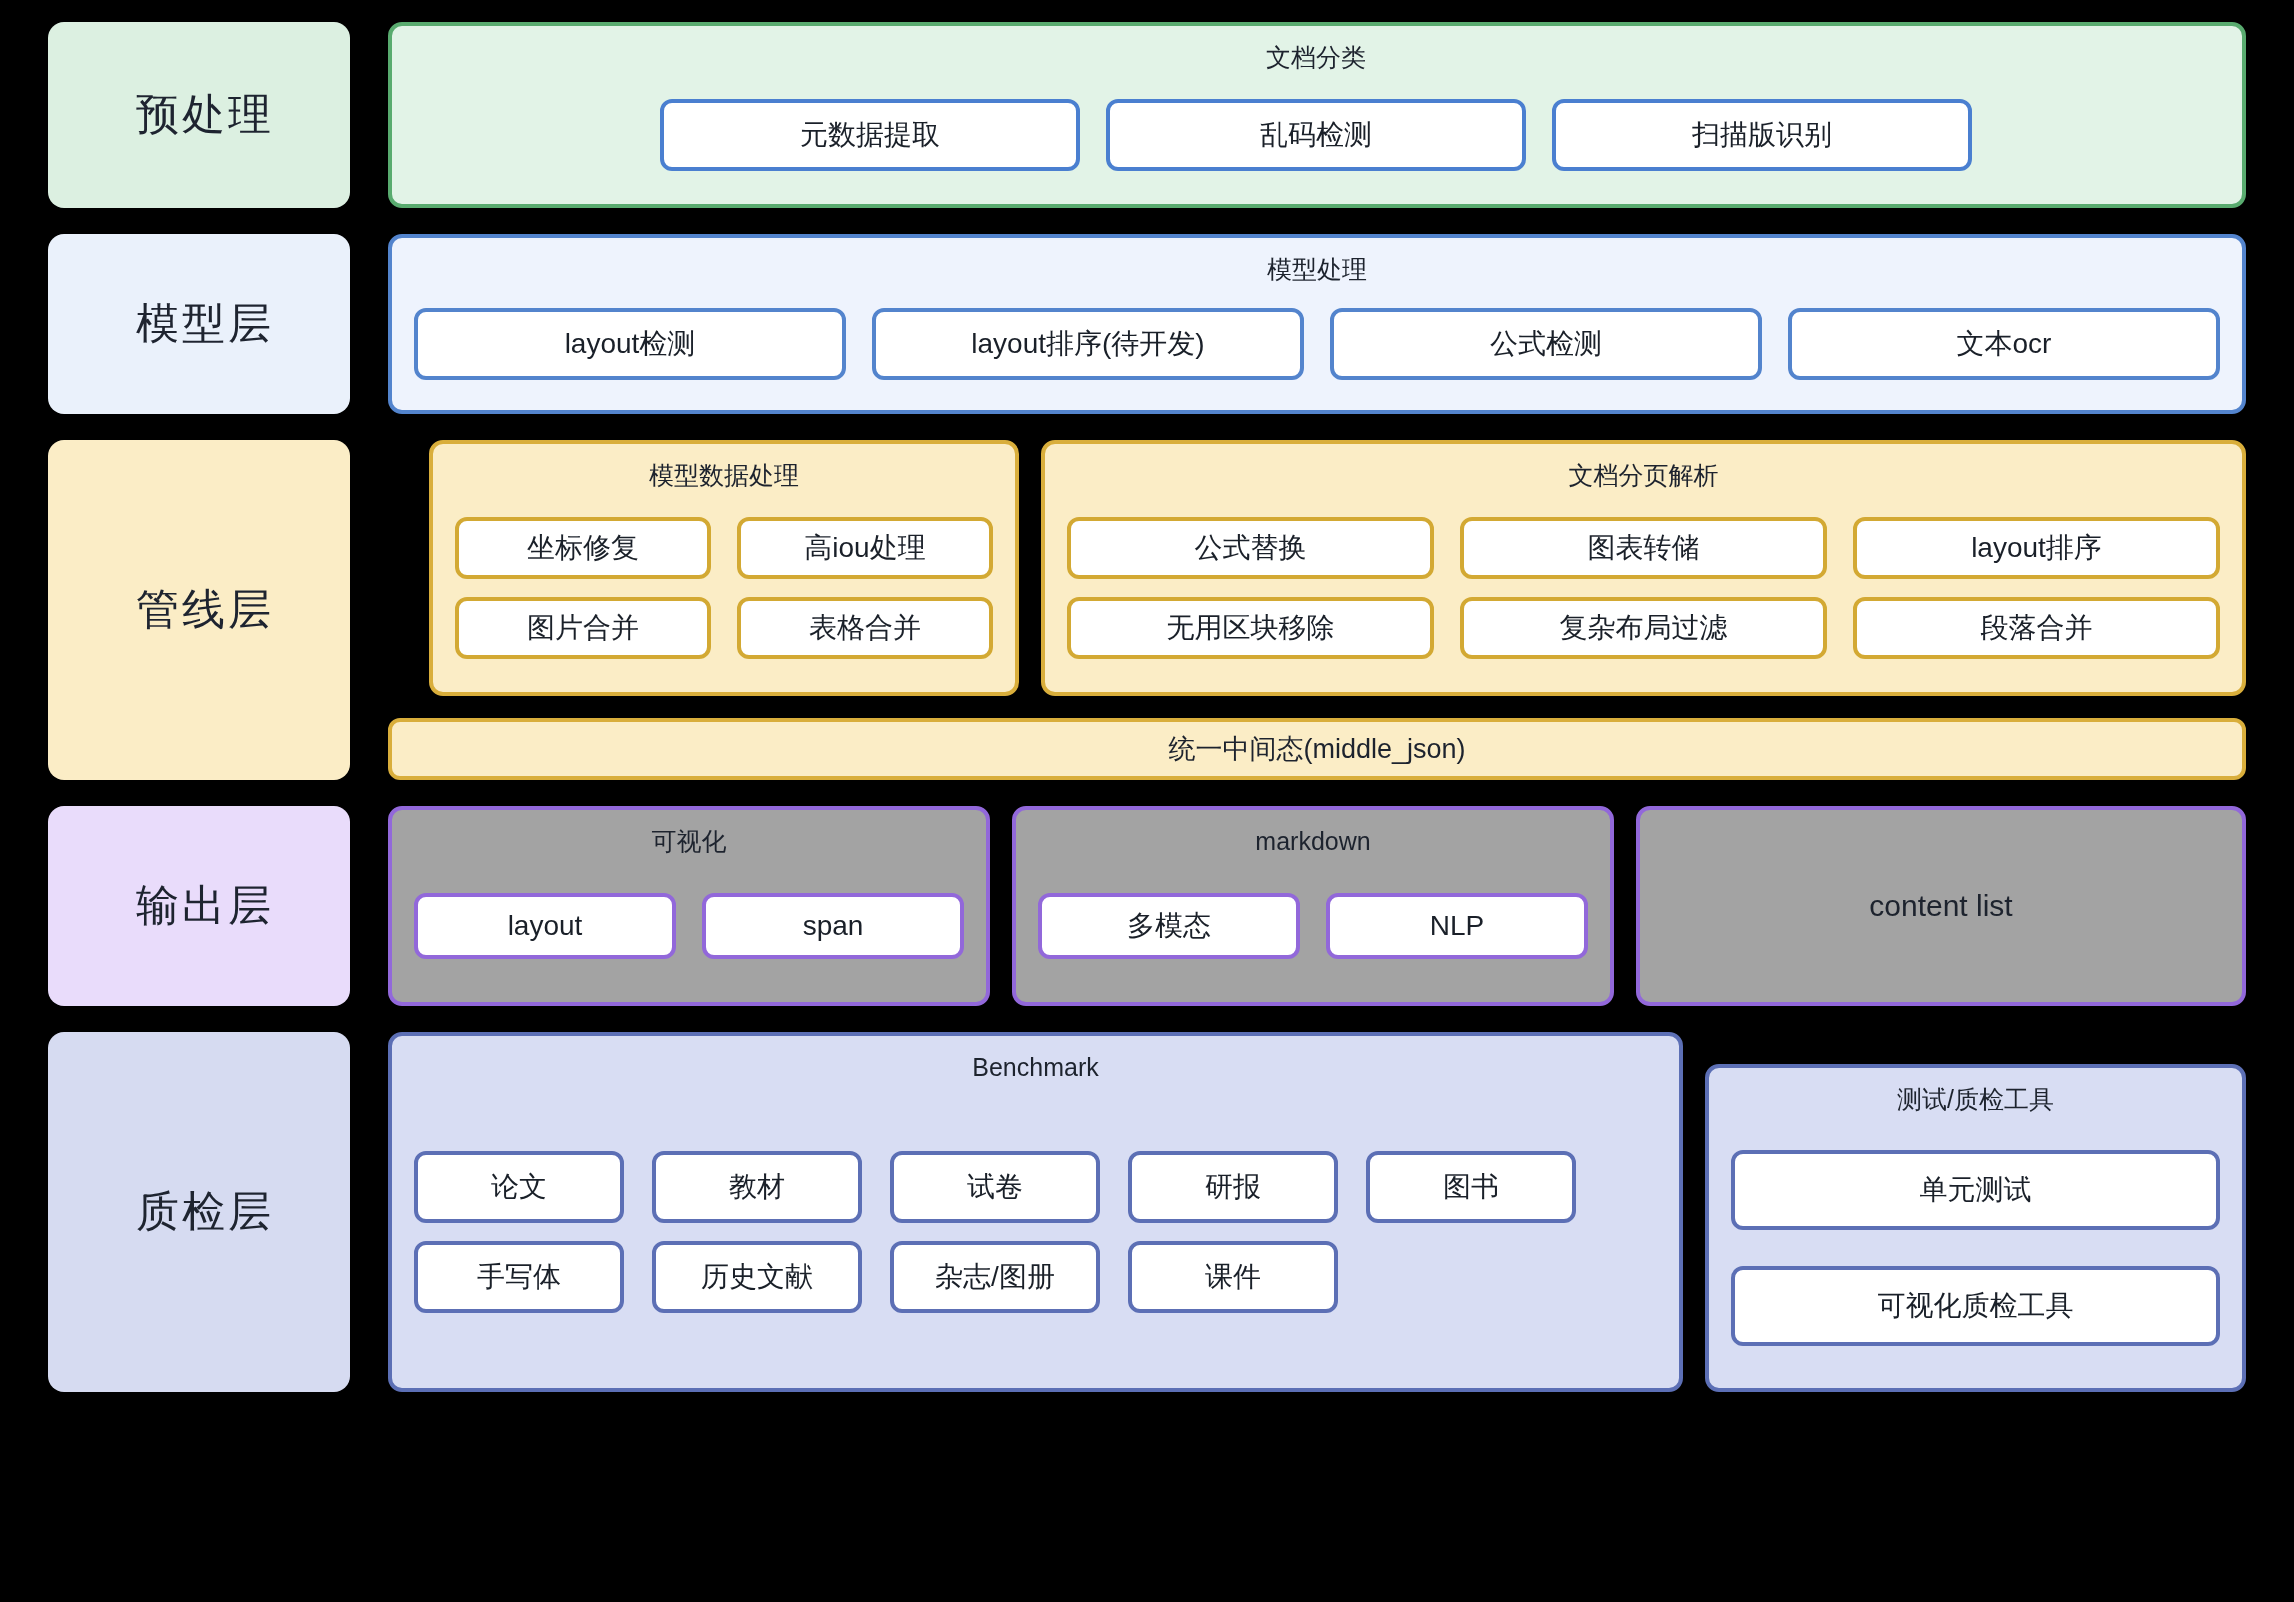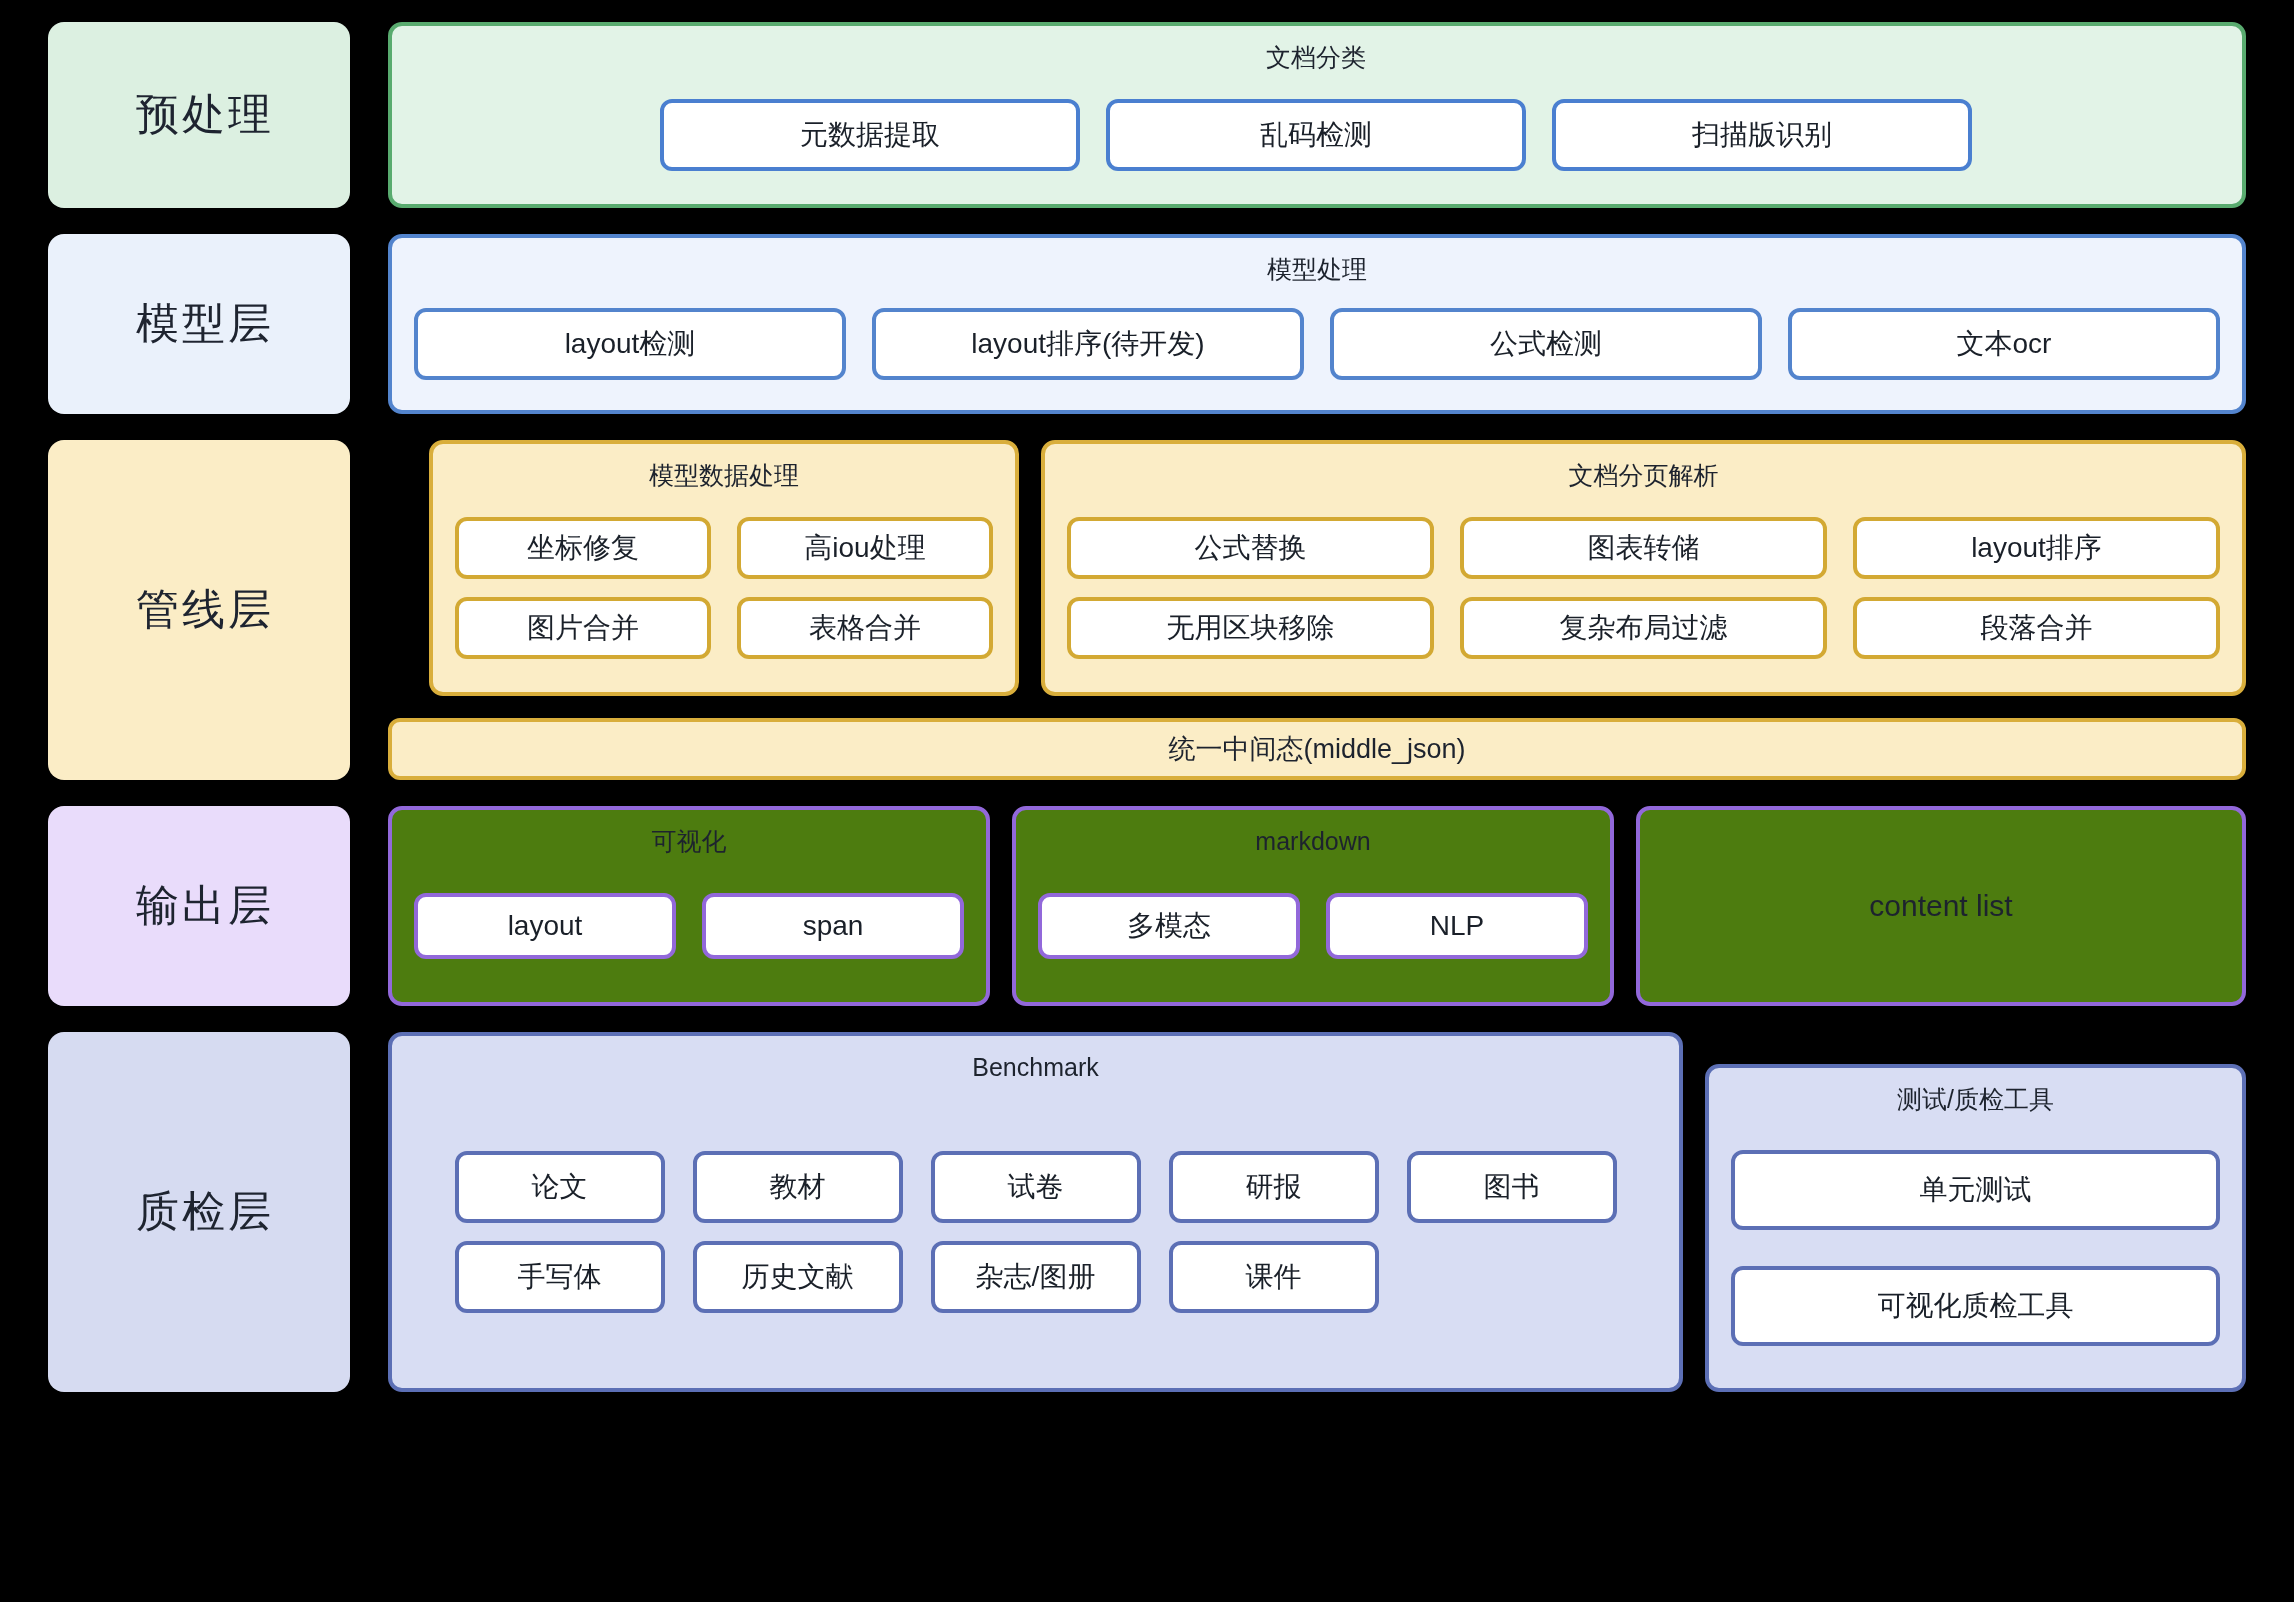--- a/index.html
+++ b/index.html
@@ -119,21 +119,21 @@
   .pal-blue .group { background: #eef3fd; border-color: #5384cd; }
   .pal-blue .node  { border-color: #5384cd; }
 
   
   .pal-amber .layer-label { background: #fbedc6; }
   .pal-amber .group { background: #fbedc6; border-color: #d9ae3b; }
   .pal-amber .node  { border-color: #d3a933; }
 
   
   .pal-violet .layer-label { background: #e9dcfb; }
-  .pal-violet .group { background: #4d7c0f; border-color: #9268da; }
+  .pal-violet .group { background: #a3a3a3; border-color: #9268da; }
   .pal-violet .node  { border-color: #9268da; }
 
   
   .pal-peri .layer-label { background: #d6dbf1; }
   .pal-peri .group { background: #d8ddf3; border-color: #5c6fb5; }
   .pal-peri .node  { border-color: #5c6fb5; }
 
   
   #row-pre   { height: 186px; }
   #row-pre .group { justify-content: flex-start; padding-left: 20px; }
@@ -167,21 +167,21 @@
     flex: 1 1 auto;
     align-items: center;
     justify-content: center;
     padding: 16px;
   }
   #row-output .g-visual .node,
   #row-output .g-markdown .node { flex: 1 1 0; min-height: 66px; }
   .contentlist-text { font-size: 30px; color: #1d232e; }
 
   #row-qa { height: 360px; }
-  #row-qa .g-benchmark { flex: 0 0 1295px; align-items: center; }
+  #row-qa .g-benchmark { flex: 0 0 1295px; }
   #row-qa .g-tools { flex: 1 1 auto; margin-top: 32px; }
   #row-qa .g-benchmark .node { flex: 0 0 210px; min-height: 72px; }
   #row-qa .g-benchmark .group-line { justify-content: flex-start; gap: 28px; }
   #row-qa .g-tools .group-grid { gap: 36px; justify-content: center; }
   #row-qa .g-tools .node { flex: 1 1 auto; min-height: 80px; }
 </style>
 </head>
 <body>
 
 <div class="diagram">

